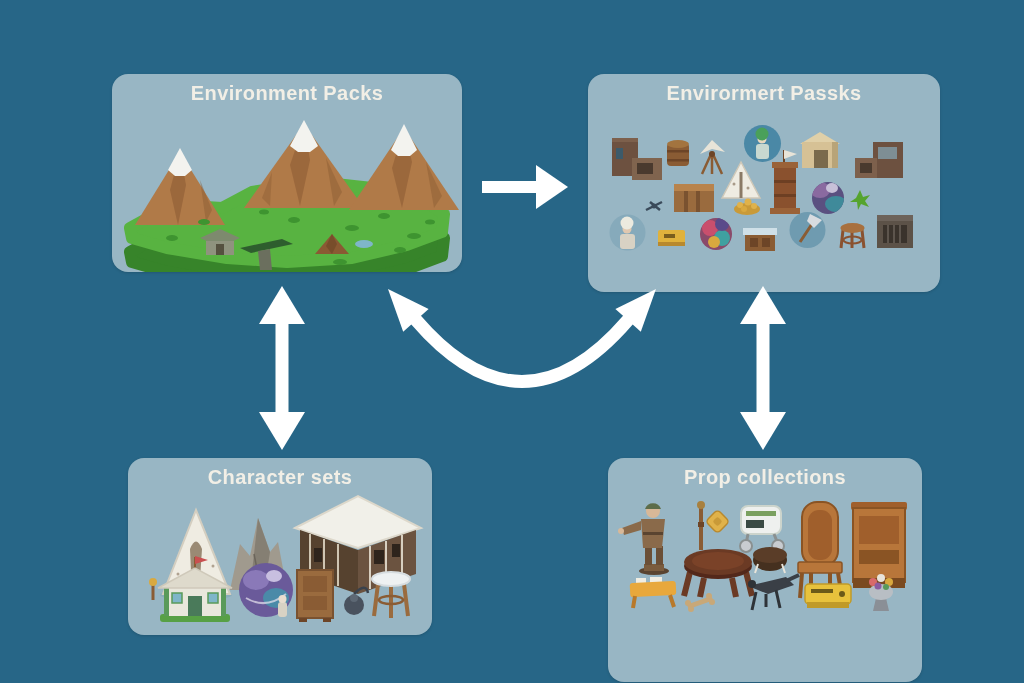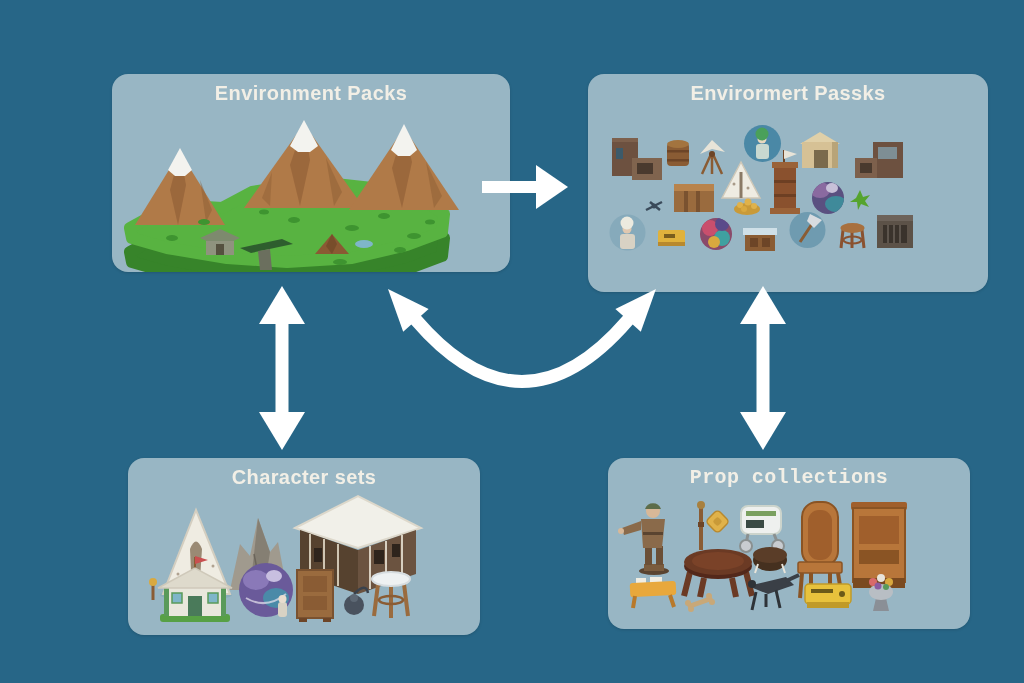--- a/index.html
+++ b/index.html
@@ -6,21 +6,20 @@
   body{
     width:1024px;height:683px;position:relative;overflow:hidden;
     background:var(--background,#276687);
     font-family:"Liberation Sans", sans-serif;
   }
   .panel{
     position:absolute;
     background:var(--panel,#98b6c4);
     border-radius:16px;
     box-shadow:0 1px 3px rgba(0,0,0,0.15);
-    padding-left:48px;
   }
   .panel-title{
     position:absolute;top:8px;left:0;right:0;
     text-align:center;
     color:var(--title,#f2efe6);
     font-size:20px;font-weight:600;letter-spacing:.4px;
   }
   .panel-art{position:absolute;left:0;top:36px;}
   .arrow{position:absolute;}
 </style>
@@ -284,21 +283,21 @@
       <circle cx="226" cy="104" r="4" fill="#5d6874"></circle>
     </g>
     <g>
       <path d="M250,90 L246,122 M276,90 L280,122 M263,92 L263,124" stroke="#9a6b3e" stroke-width="4"></path>
       <ellipse cx="263" cy="106" rx="12" ry="4" fill="none" stroke="#8a5c34" stroke-width="2.5"></ellipse>
       <ellipse cx="263" cy="85" rx="19" ry="7" fill="#eef1f2" stroke="#d7dde0" stroke-width="2"></ellipse>
     </g>
   </svg>
 </div>
 
-<div class="panel" style="left:608px;top:458px;width:314px;height:171px;font-family:Liberation Mono, monospace;">
+<div class="panel" style="left:608px;top:458px;width:314px;height:224px;">
   <div class="panel-title">Prop collections</div>
   <svg class="panel-art" width="314" height="141" viewBox="0 0 314 141">
     <g>
       <ellipse cx="46" cy="77" rx="15" ry="4" fill="#5a4430"></ellipse>
       <rect x="36" y="70" width="20" height="7" fill="#7a5c3e"></rect>
       <rect x="37" y="52" width="7" height="19" fill="#6b4f36"></rect>
       <rect x="48" y="52" width="7" height="19" fill="#6b4f36"></rect>
       <polygon points="33,25 57,25 54,54 35,54" fill="#8a6a4a"></polygon>
       <polygon points="14,34 33,27 33,36 16,41" fill="#8a6a4a"></polygon>
       <circle cx="13" cy="37" r="3" fill="#d8b898"></circle>

